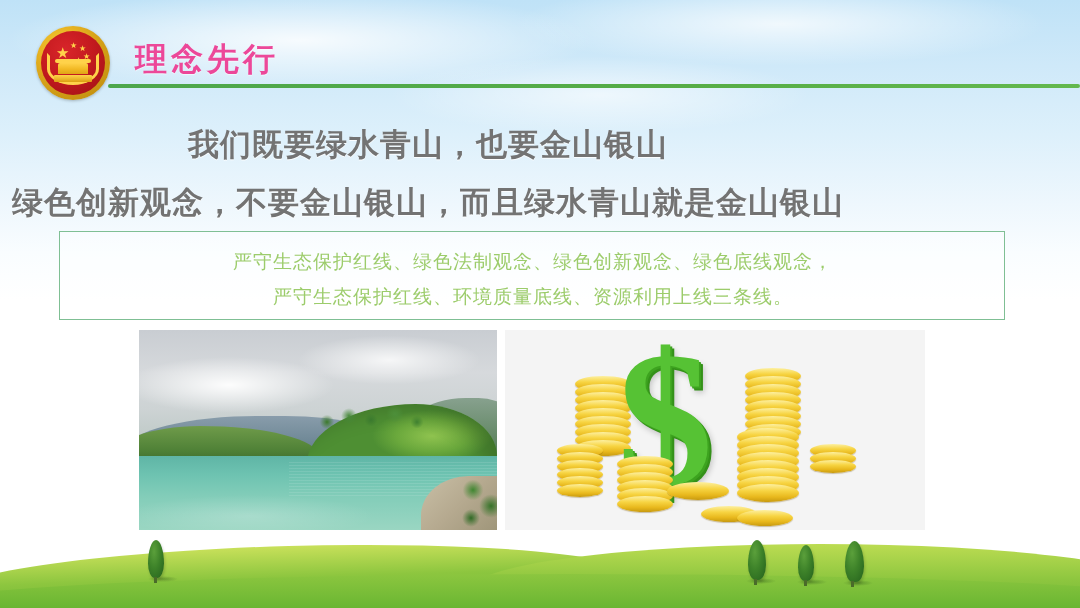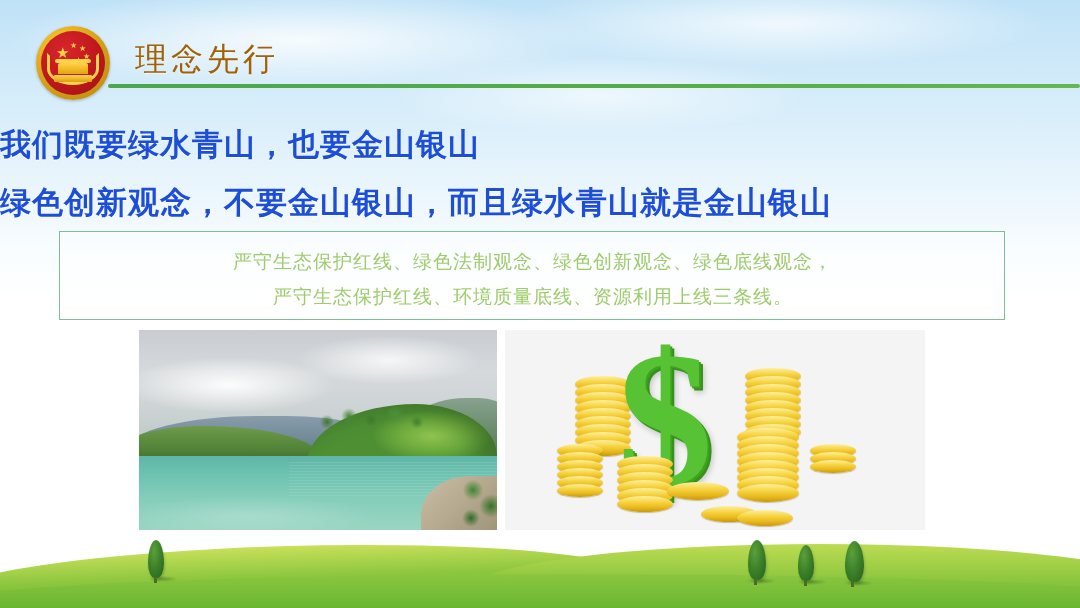--- a/index.html
+++ b/index.html
@@ -106,42 +106,43 @@
     border-top-color: transparent;
     border-radius: 0 0 50% 50%;
     box-sizing: border-box;
   }
 
   .header-title {
     position: absolute;
     left: 135px;
     top: 38px;
     font-size: 32px;
-    font-weight: normal;
-    color: #a16207;
+    font-weight: bold;
+    color: #ec4899;
     letter-spacing: 4px;
     text-shadow: 0 1px 1px rgba(255,255,255,0.6);
   }
   .header-rule {
     position: absolute;
     left: 108px;
     top: 84px;
     width: 972px;
     height: 4px;
     background: linear-gradient(to right, #4ca64c 0%, #56ad46 60%, #63b84e 100%);
     border-radius: 2px;
   }
 
   
   .headline {
     position: absolute;
     left: 0;
     width: 856px;
+    text-align: center;
     font-weight: bold;
-    color: #1d4ed8;
+    color: #737373;
     letter-spacing: 1px;
     text-shadow: 0 1px 0 rgba(255,255,255,0.8);
   }
   .headline-1 {
     top: 124px;
     font-size: 31px;
   }
   .headline-2 {
     top: 182px;
     font-size: 31px;

